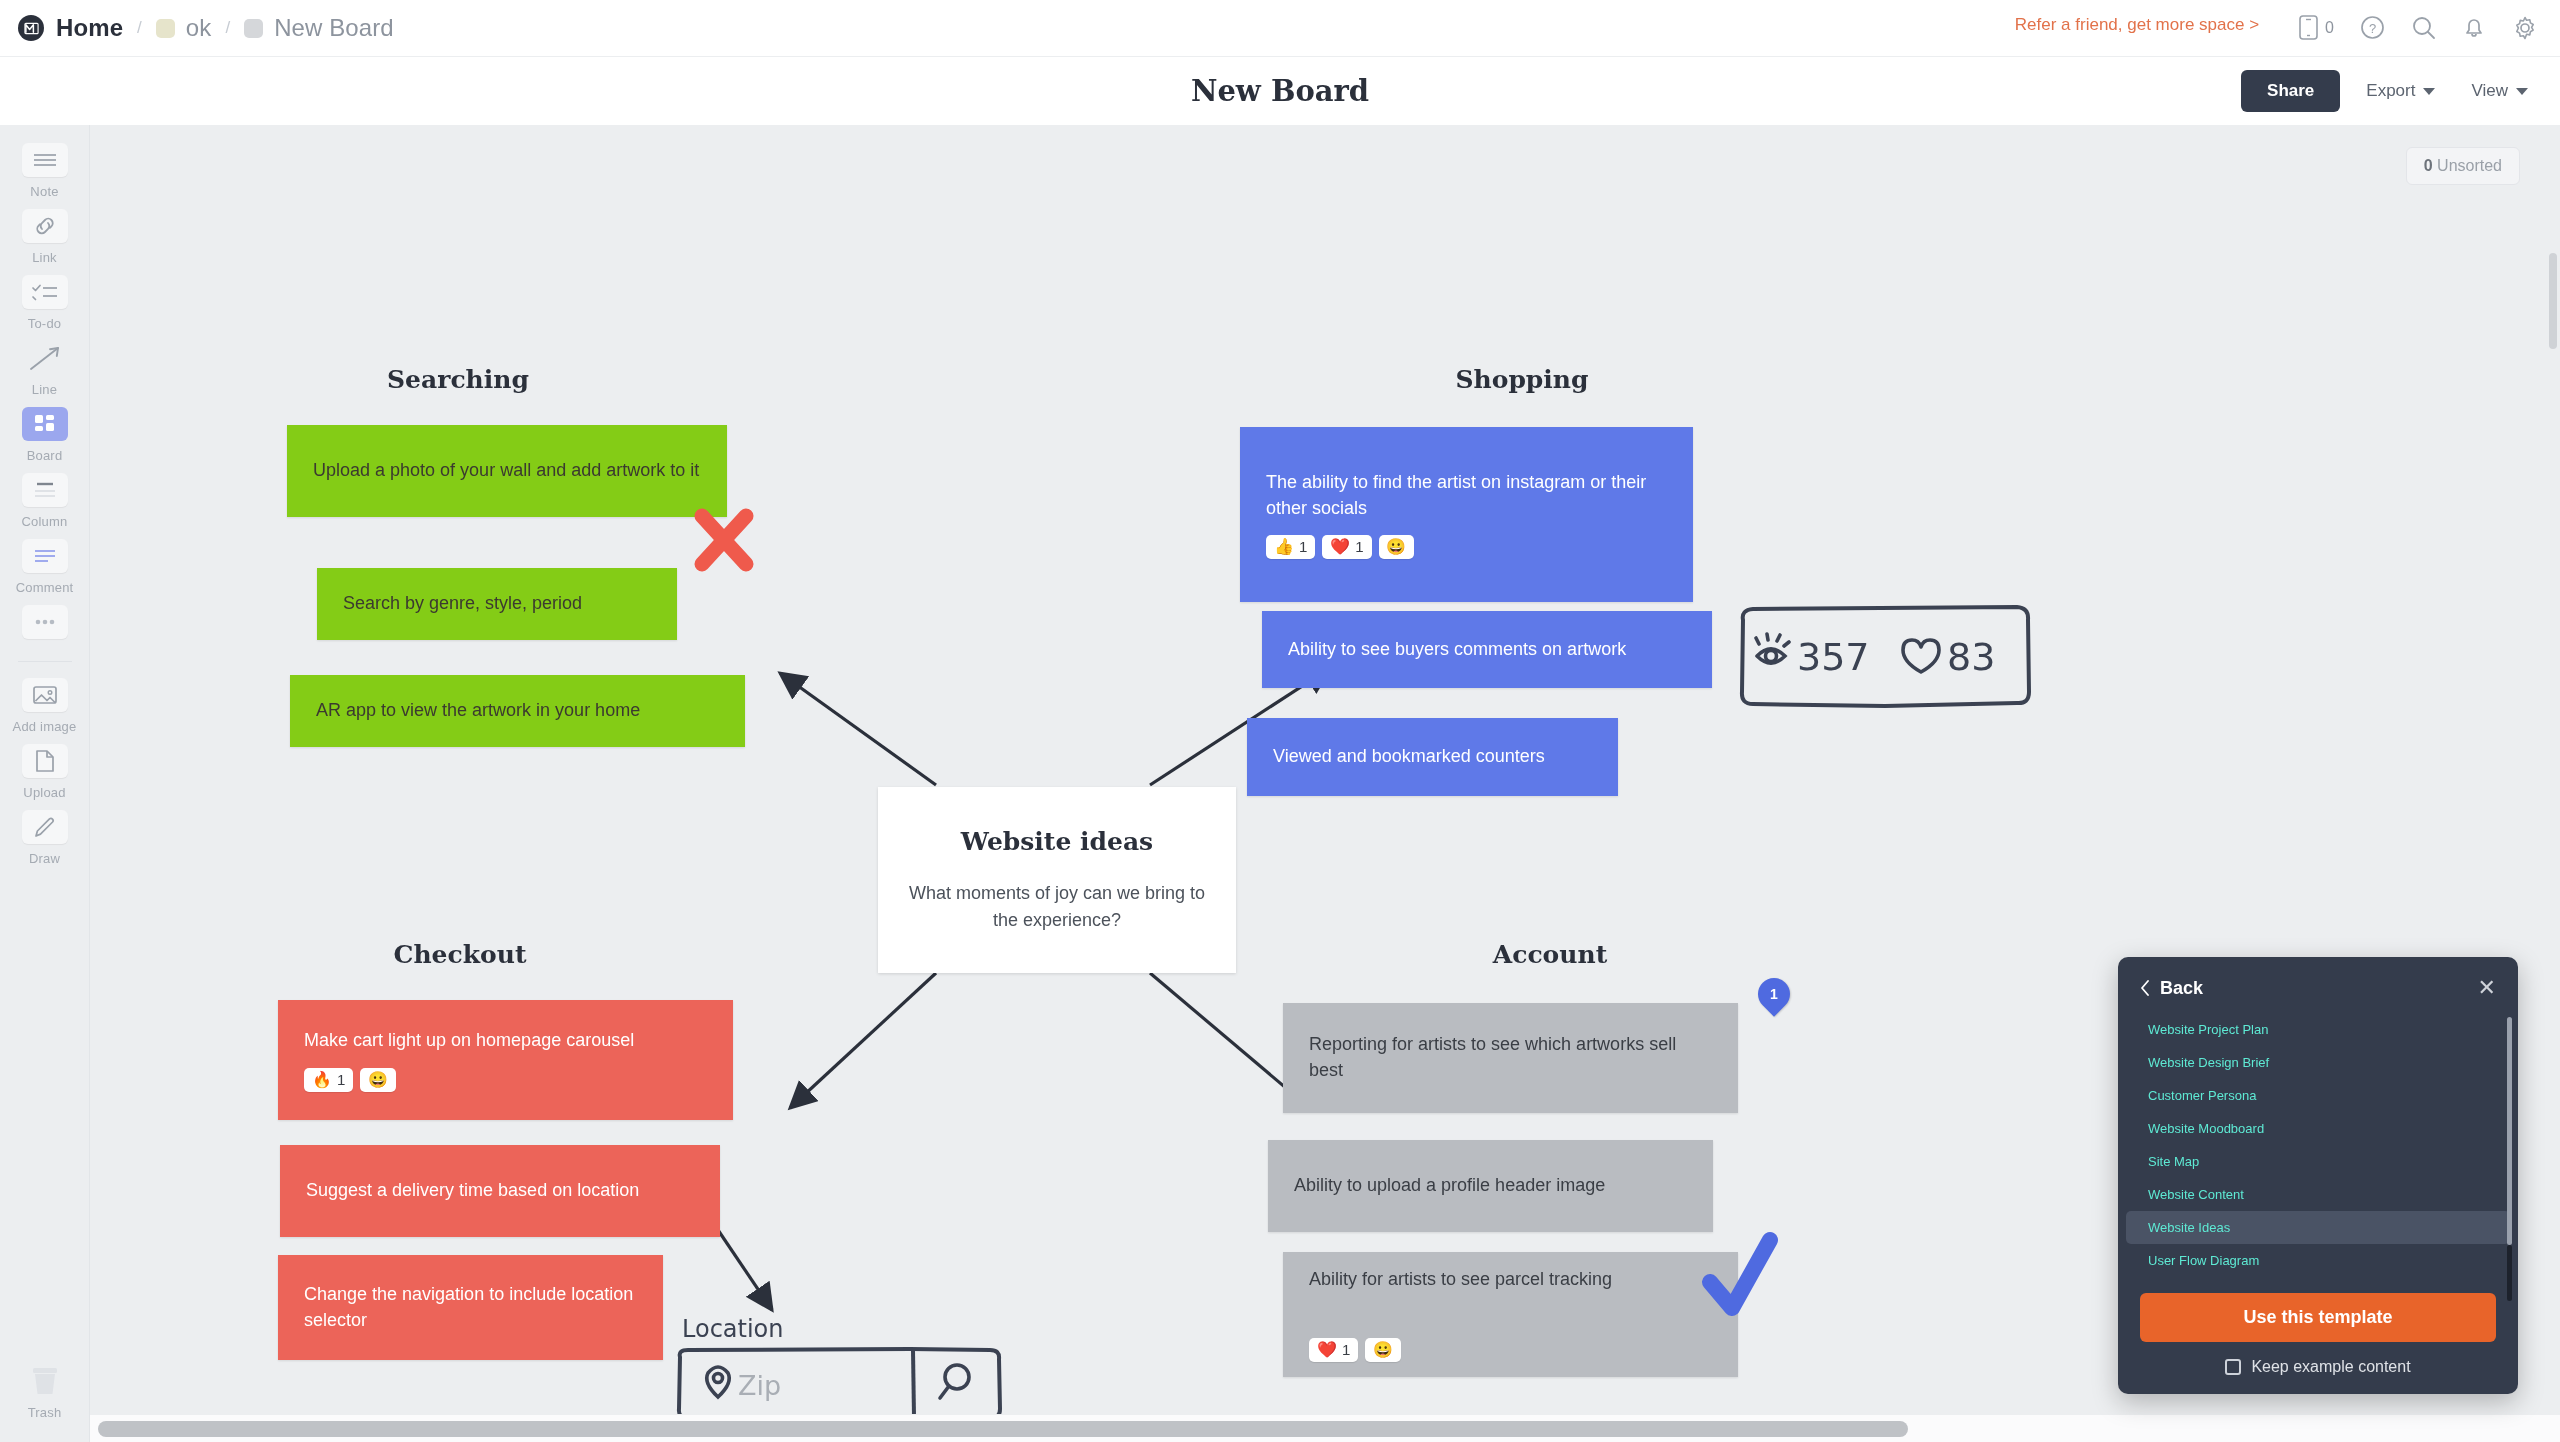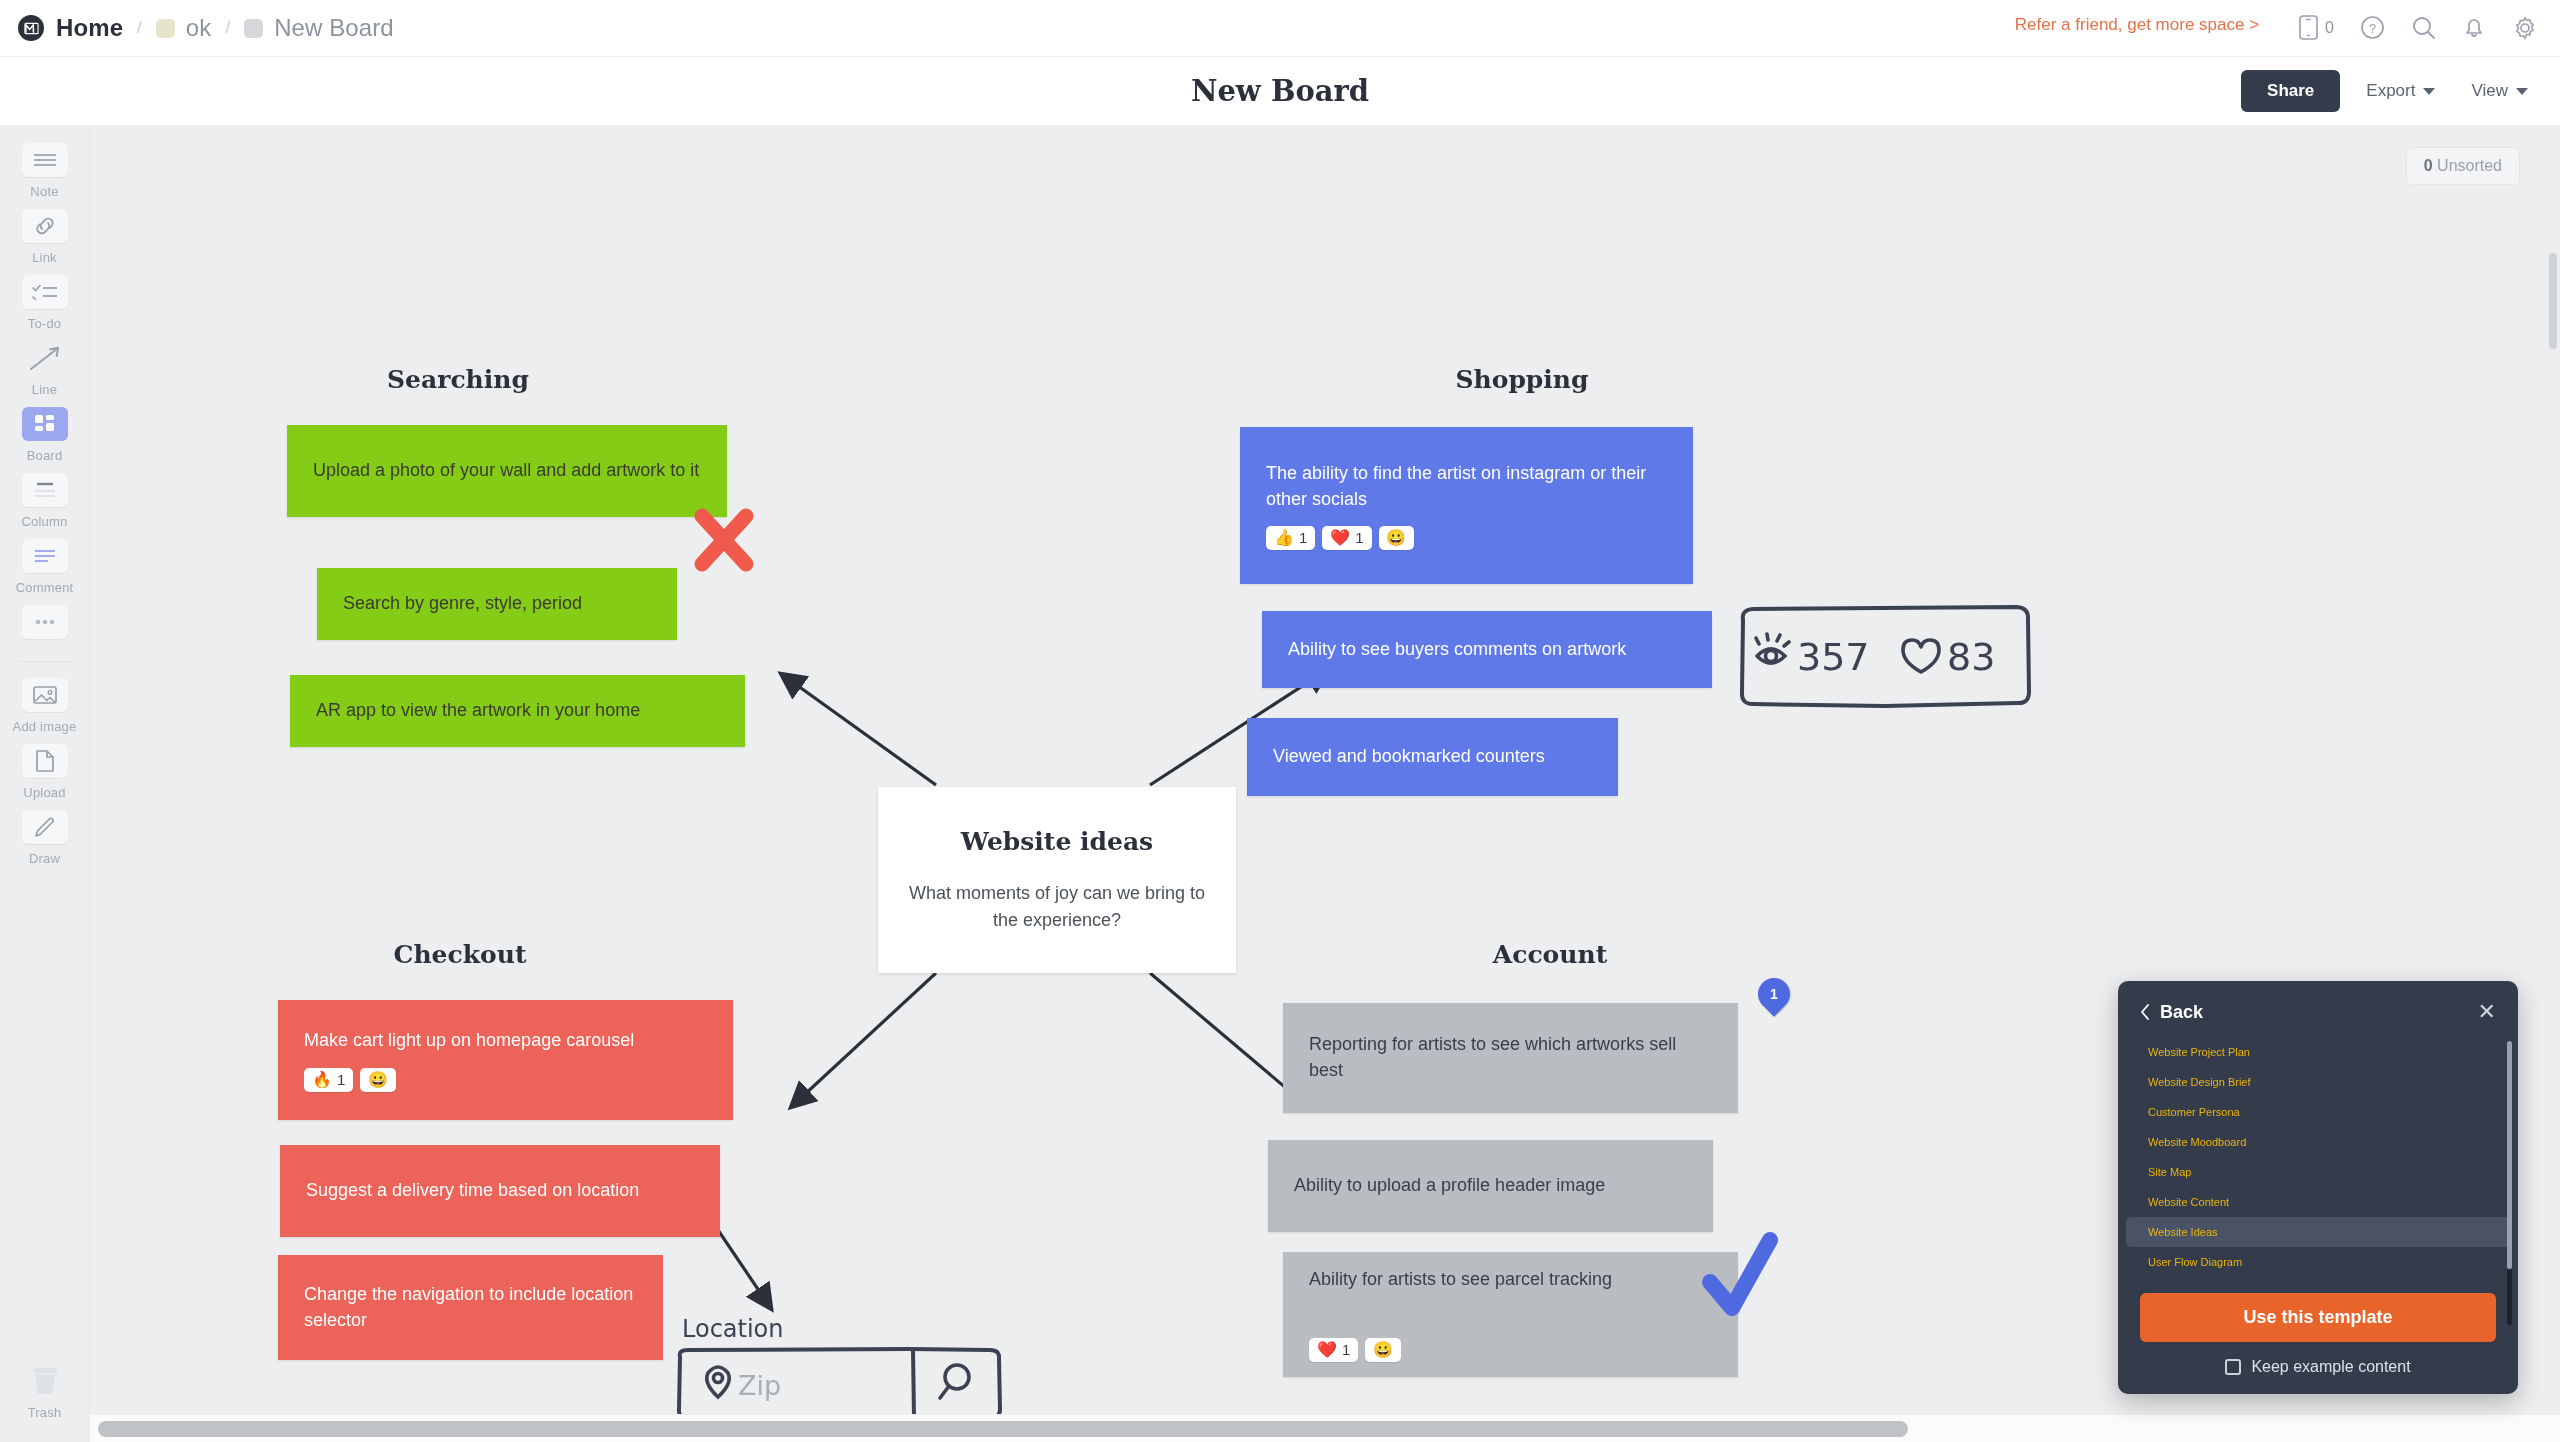--- a/index.html
+++ b/index.html
@@ -147,21 +147,21 @@
     box-shadow: 0 8px 26px rgba(0,0,0,.25); z-index: 50;
   }
   .tpl-head {
     display: flex; align-items: center; padding: 20px 22px 14px 22px;
   }
   .tpl-back { display: flex; align-items: center; gap: 10px; color: #fff;
               font-size: 18px; font-weight: bold; cursor: pointer; }
   .tpl-close { margin-left: auto; color: #cfd3da; font-size: 22px; cursor: pointer; line-height: 1; }
   .tpl-list { position: relative; padding: 0 8px; }
   .tpl-item {
-    padding: 9px 22px; color: #eab308; font-size: 11px; border-radius: 5px; cursor: pointer;
+    padding: 9px 22px; color: #5eead4; font-size: 13px; border-radius: 5px; cursor: pointer;
   }
   .tpl-item.sel { background: #4a5365; }
   .tpl-scroll {
     position: absolute; right: 6px; top: 4px; width: 5px; height: 228px;
     background: #9aa1ad; border-radius: 3px;
   }
   .tpl-scroll-track-end {
     position: absolute; right: 6px; top: 232px; width: 5px; height: 56px;
     background: #1d222c; border-radius: 3px;
   }
@@ -434,21 +434,21 @@
       <div class="sticky-text">Search by genre, style, period</div>
     </div>
 
     <svg class="sketch" style="left:600px; top:375px;" width="70" height="80" viewBox="0 0 70 80">
       <path d="M12 16 L56 64" stroke="#ef5a4c" stroke-width="15" stroke-linecap="round"></path>
       <path d="M56 16 L12 64" stroke="#ef5a4c" stroke-width="15" stroke-linecap="round"></path>
     </svg>
 
     <div class="section-title" style="left:1322px; top:240px; width:220px;">Shopping</div>
 
-    <div class="sticky blue" style="left:1150px; top:302px; width:453px; height:157px;">
+    <div class="sticky blue" style="left:1150px; top:302px; width:453px; height:175px;">
       <div class="sticky-text">The ability to find the artist on instagram or their other socials</div>
       <div class="reactions">
         <div class="reaction">
           <span class="emo">👍</span>
           <span>1</span>
         </div>
         <div class="reaction">
           <span class="emo">❤️</span>
           <span>1</span>
         </div>

